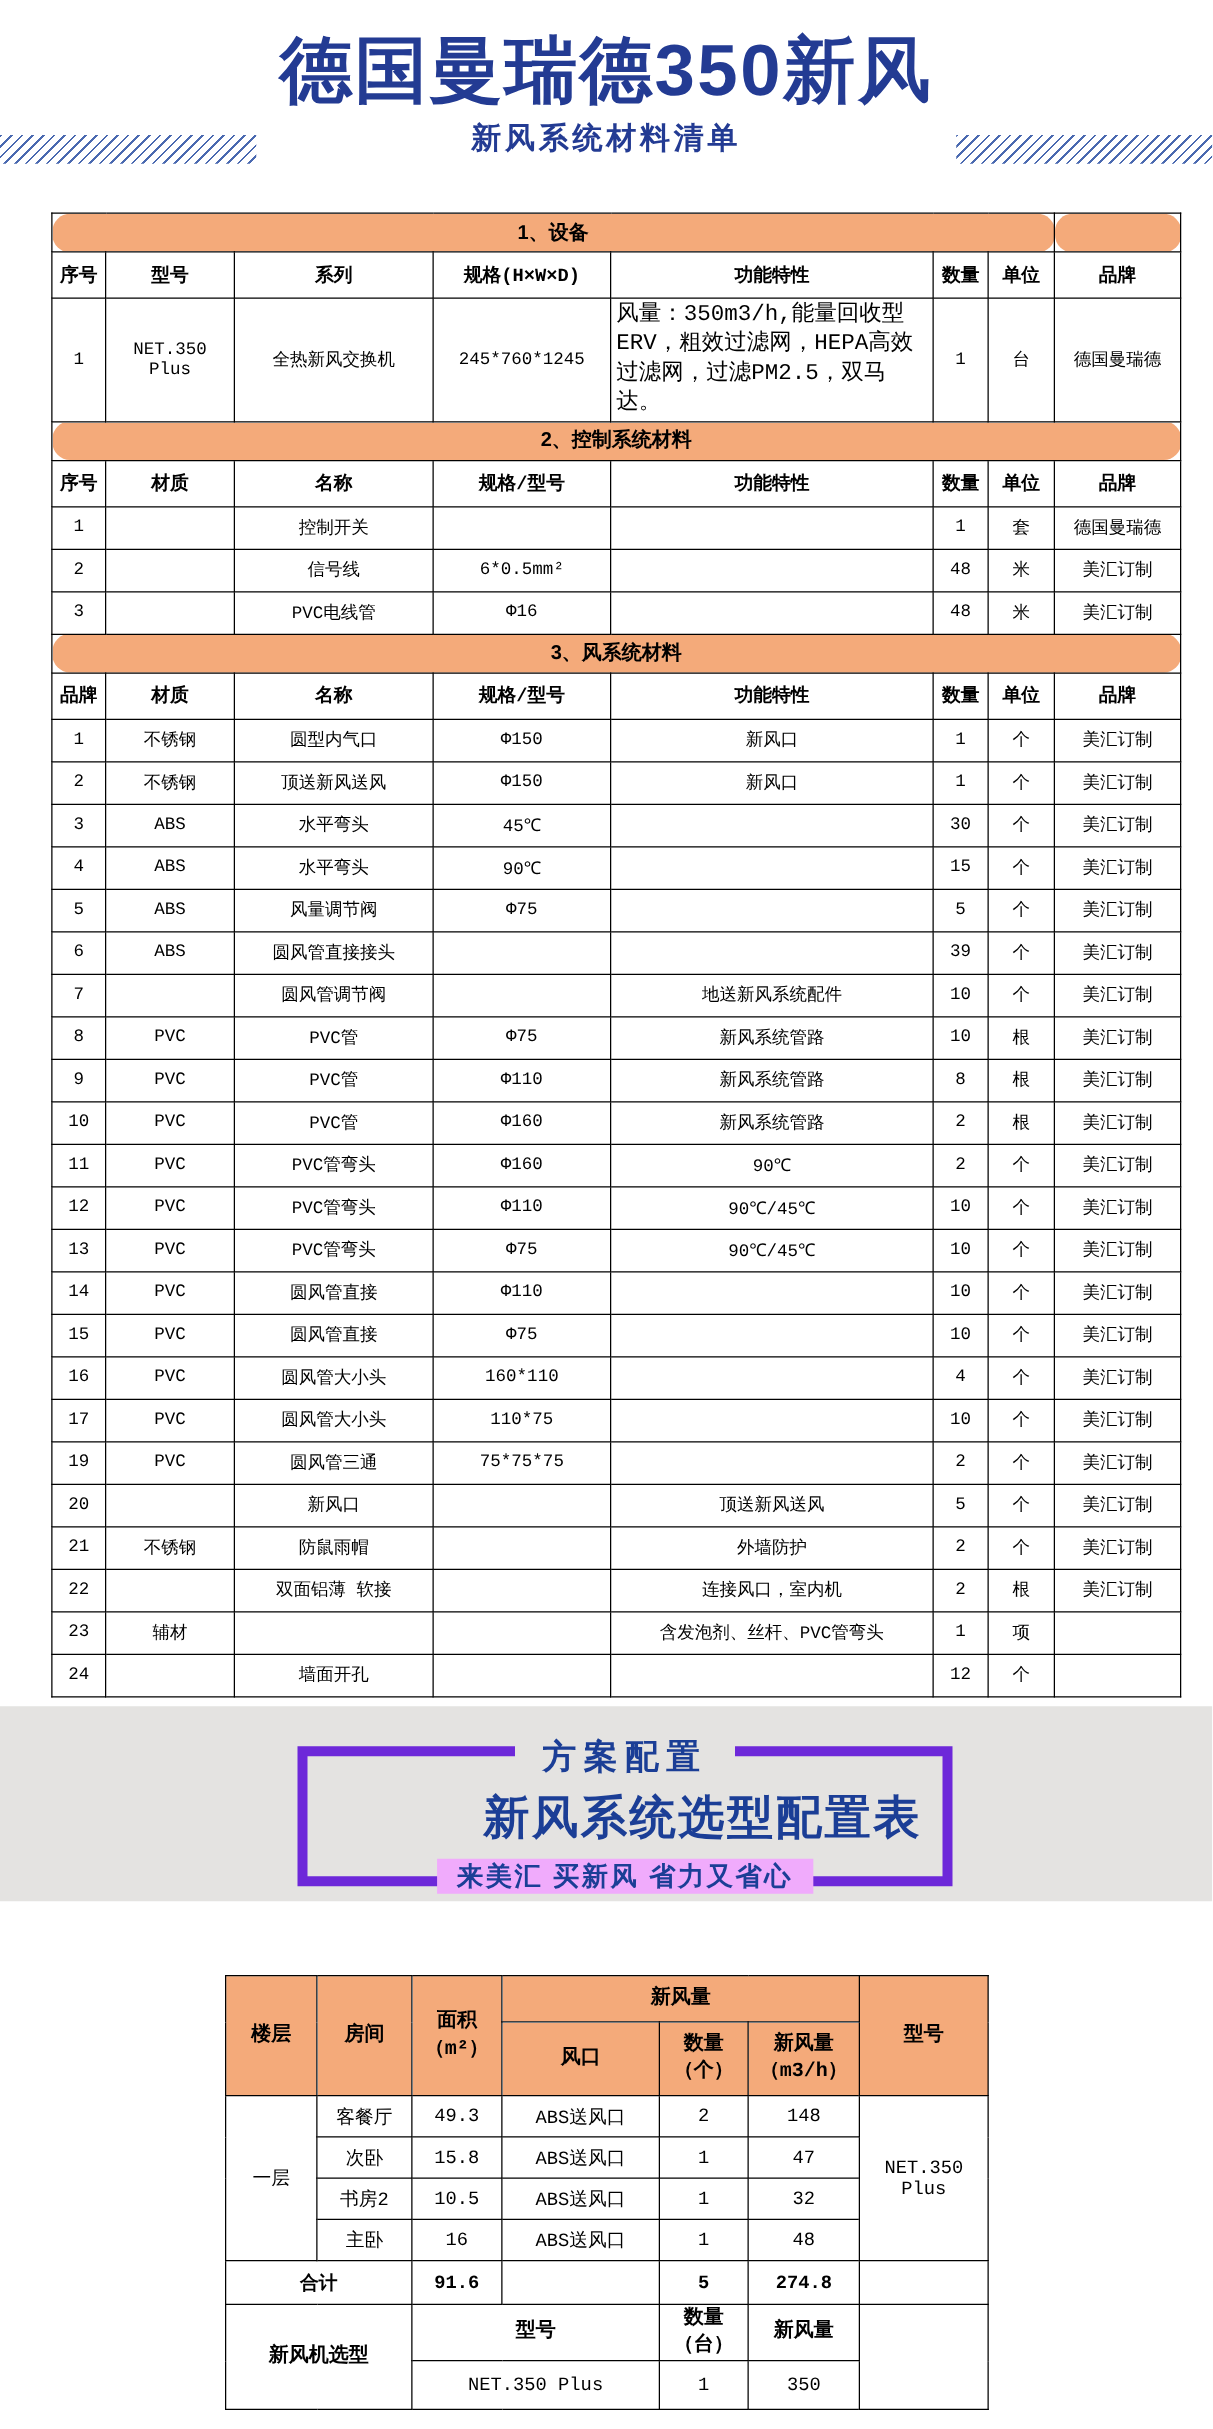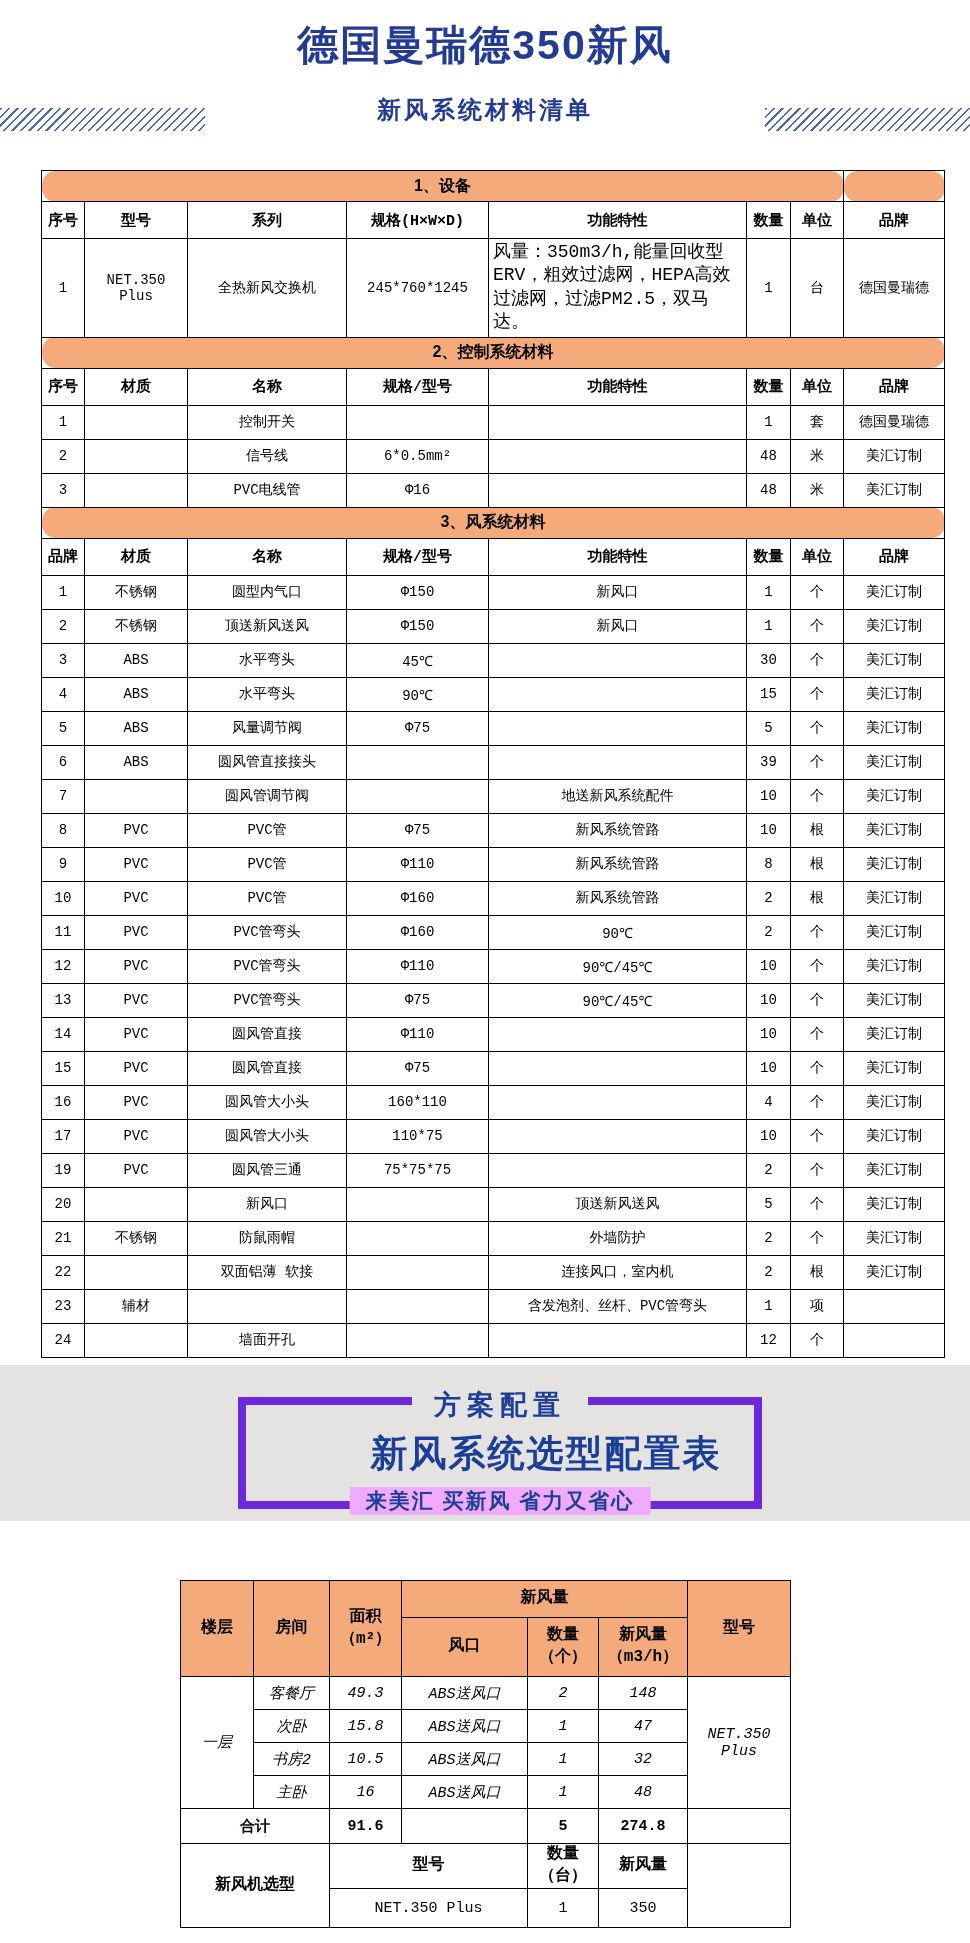--- a/index.html
+++ b/index.html
@@ -4,21 +4,21 @@
 <style>
   html,body{margin:0;padding:0;background:#fff;}
   .page{
     position:relative;width:970px;height:1943px;margin:0 auto;
     background:#ffffff;overflow:hidden;
     font-family:"Liberation Sans","DejaVu Sans",sans-serif;
   }
   
   .title{
     position:absolute;top:18px;left:0;width:100%;
-    text-align:center;font-size:41px;font-weight:900;color:#233B93;
+    text-align:center;font-size:58px;font-weight:900;color:#233B93;
     letter-spacing:2px;
   }
   .subtitle-row{position:absolute;top:92px;left:0;width:100%;height:48px;}
   .subtitle{
     position:absolute;top:2px;left:0;width:100%;text-align:center;
     font-size:24px;font-weight:800;color:#233B93;letter-spacing:3px;
   }
   .hatch{
     position:absolute;top:16px;height:23px;
     background:repeating-linear-gradient(135deg,#4a69b0 0,#4a69b0 1.5px,#ffffff 1.5px,#ffffff 6px);
@@ -49,34 +49,34 @@
   .plan-frame{
     position:absolute;top:32px;left:238px;width:508px;height:96px;
     border:8px solid #6d28d9;
   }
   .plan-badge{
     position:absolute;top:0;left:50%;transform:translate(-50%,-50%);
     background:#E4E3E1;padding:0 22px;white-space:nowrap;
     font-size:27px;font-weight:800;color:#1B3E96;letter-spacing:6px;
   }
   .plan-title{
-    position:absolute;top:24px;left:0;width:100%;text-align:center;
+    position:absolute;top:24px;left:16px;width:100%;text-align:center;
     font-size:37px;font-weight:900;color:#1B3E96;letter-spacing:2px;white-space:nowrap;padding-left:46px;
   }
   .plan-slogan{
     position:absolute;bottom:0;left:50%;transform:translate(-50%,50%);
     background:#f0abfc;padding:0 16px;white-space:nowrap;
     font-size:21px;font-weight:800;color:#1B3E96;letter-spacing:2px;
   }
   
   .config{position:absolute;top:1580px;left:180px;width:610px;}
   .config th{background:#F4AA7A;white-space:pre-line;line-height:1.35;font-size:16px;}
   .config .h1 th{height:36px;}
   .config .h2 th{height:58px;}
-  .config .dr td{height:32px;font-size:15px;font-style:italic;}
+  .config .dr td{height:32px;font-size:15px;}
   .config .total td{height:34px;font-size:15px;font-weight:bold;}
   .config .selh td{height:44px;font-size:16px;font-weight:bold;white-space:pre-line;line-height:1.35;}
   .config .seld td{height:38px;font-size:15px;}
   .config .sel-label{font-size:16px;font-weight:bold;}
 </style>
 </head>
 <body>
 
 <div class="page">
 

